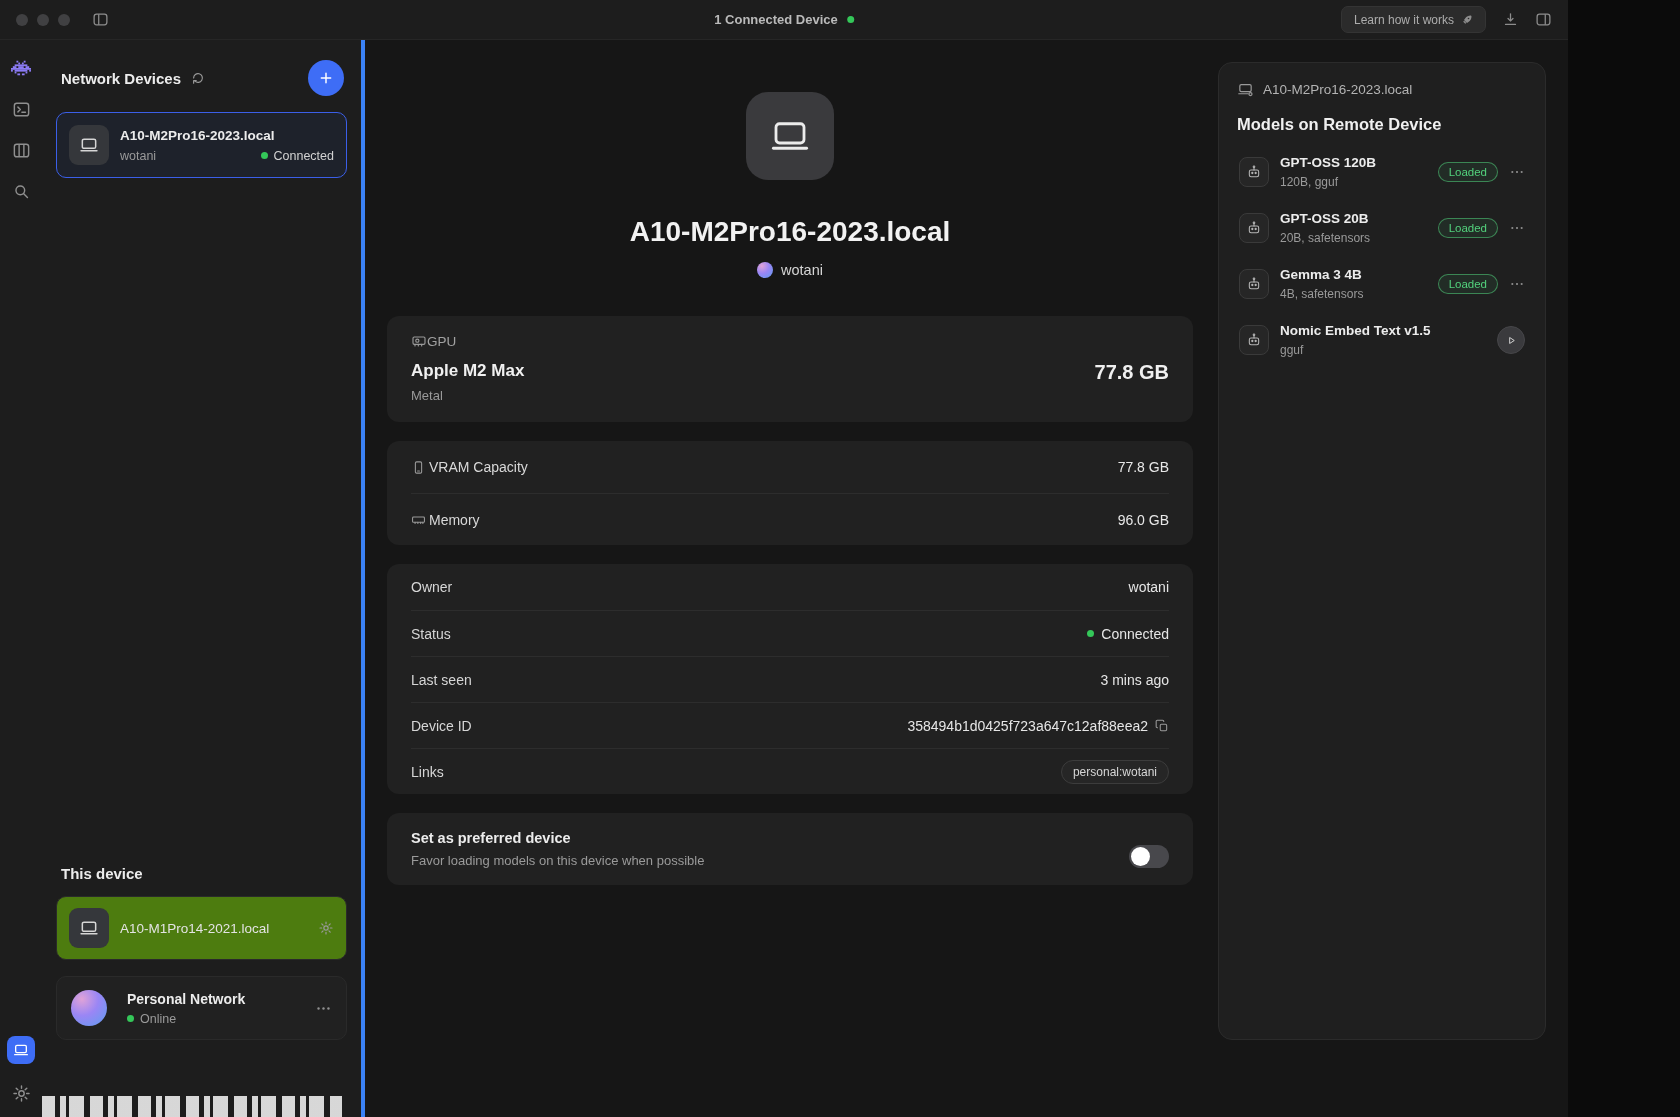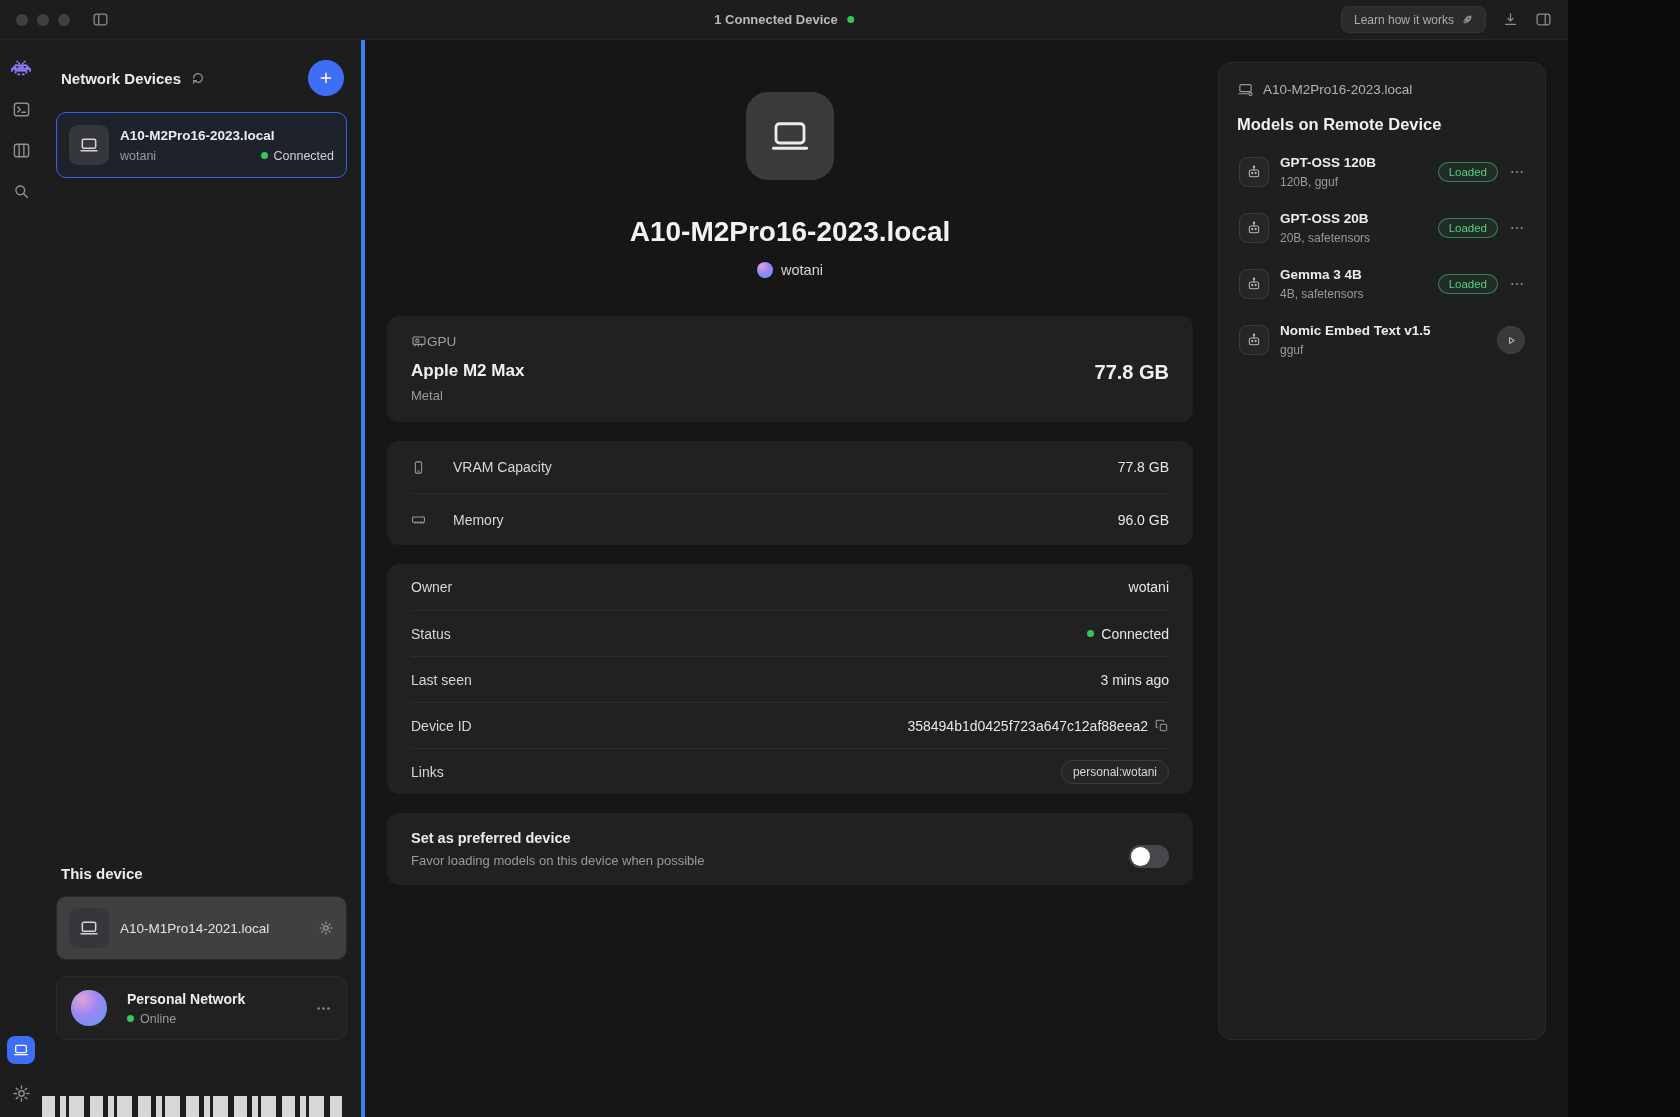--- a/index.html
+++ b/index.html
@@ -41,21 +41,21 @@
   .device-list{padding:16px 14px 0;}
   .device-card{border:1.5px solid #3b5fe8;background:rgba(62,109,246,0.07);border-radius:10px;padding:12px;display:flex;gap:11px;align-items:center;}
   .tile{background:#35373b;border-radius:9px;display:flex;align-items:center;justify-content:center;color:#d6d6d6;flex:0 0 auto;}
   .tile-40{width:40px;height:40px;}
   .dc-body{flex:1;min-width:0;}
   .dc-name{font-size:13.5px;font-weight:600;color:#ececec;}
   .dc-row{display:flex;align-items:center;margin-top:6px;font-size:12.5px;color:#9a9a9a;}
   .dc-status{margin-left:auto;display:flex;align-items:center;gap:6px;color:#d2d2d2;}
   .sb-bottom{margin-top:auto;}
   .sb-subhead{font-size:15px;font-weight:700;color:#ececec;padding:0 19px;margin-bottom:14px;}
-  .this-card{margin:0 14px 16px;background:#404040;border:1px solid #2a2a2a;border-radius:10px;padding:11px 12px;display:flex;align-items:center;gap:11px;}
+  .this-card{margin:0 14px 16px;background:#4d7c0f;border:1px solid #2a2a2a;border-radius:10px;padding:11px 12px;display:flex;align-items:center;gap:11px;}
   .this-name{font-size:13.5px;color:#e3e3e3;flex:1;}
   .gear{color:#9a9a9a;display:flex;cursor:pointer;}
   .network-card{margin:0 14px;background:#212121;border:1px solid #2a2a2a;border-radius:10px;padding:13px 14px;display:flex;align-items:center;gap:20px;}
   .avatar{border-radius:50%;background:radial-gradient(circle at 30% 25%, #e0a3d8 0%, #9a86f5 45%, #5e9df0 100%);flex:0 0 auto;}
   .avatar-36{width:36px;height:36px;}
   .avatar-16{width:16px;height:16px;}
   .net-name{font-size:14px;font-weight:700;color:#ececec;}
   .net-status{display:flex;align-items:center;gap:6px;font-size:12.5px;color:#9a9a9a;margin-top:5px;}
   .ellipsis{margin-left:auto;color:#8f8f8f;display:flex;cursor:pointer;}
   .clip-strip{margin:56px 0 0 0;height:21px;width:300px;opacity:.9;
@@ -70,21 +70,21 @@
   .card{background:#212121;border-radius:12px;}
   .gpu-card{margin-top:38px;padding:17px 24px 19px;}
   .gpu-head{display:flex;align-items:center;gap:0;color:#a2a2a2;font-size:13.5px;}
   .gpu-row{display:flex;align-items:center;margin-top:12px;}
   .gpu-name{font-size:17px;font-weight:700;color:#f0f0f0;}
   .gpu-backend{font-size:13px;color:#9a9a9a;margin-top:7px;}
   .gpu-size{margin-left:auto;font-size:20px;font-weight:700;color:#f0f0f0;align-self:flex-start;}
   .rows-card{margin-top:19px;padding:0 24px;}
   .cap-row{display:flex;align-items:center;height:52px;font-size:14px;}
   .cap-row + .cap-row{border-top:1px solid #2d2d2d;}
-  .cap-label{display:flex;align-items:center;gap:27px;color:#d8d8d8;}
+  .cap-label{display:flex;align-items:center;gap:3px;color:#d8d8d8;}
   .cap-icon{color:#9a9a9a;display:flex;}
   .cap-value{margin-left:auto;color:#e8e8e8;}
   .details-card{margin-top:19px;padding:0 24px;}
   .det-row{display:flex;align-items:center;height:46px;font-size:14px;}
   .det-row + .det-row{border-top:1px solid #2d2d2d;}
   .det-label{color:#d6d6d6;}
   .det-value{margin-left:auto;color:#e6e6e6;display:flex;align-items:center;gap:7px;}
   .chip{border:1px solid #3c3c3c;background:#262626;border-radius:999px;padding:4px 11px;font-size:12px;color:#d6d6d6;}
   .copy-btn{color:#9a9a9a;display:flex;cursor:pointer;}
   .pref-card{margin-top:19px;padding:17px 24px;display:flex;align-items:flex-end;}

